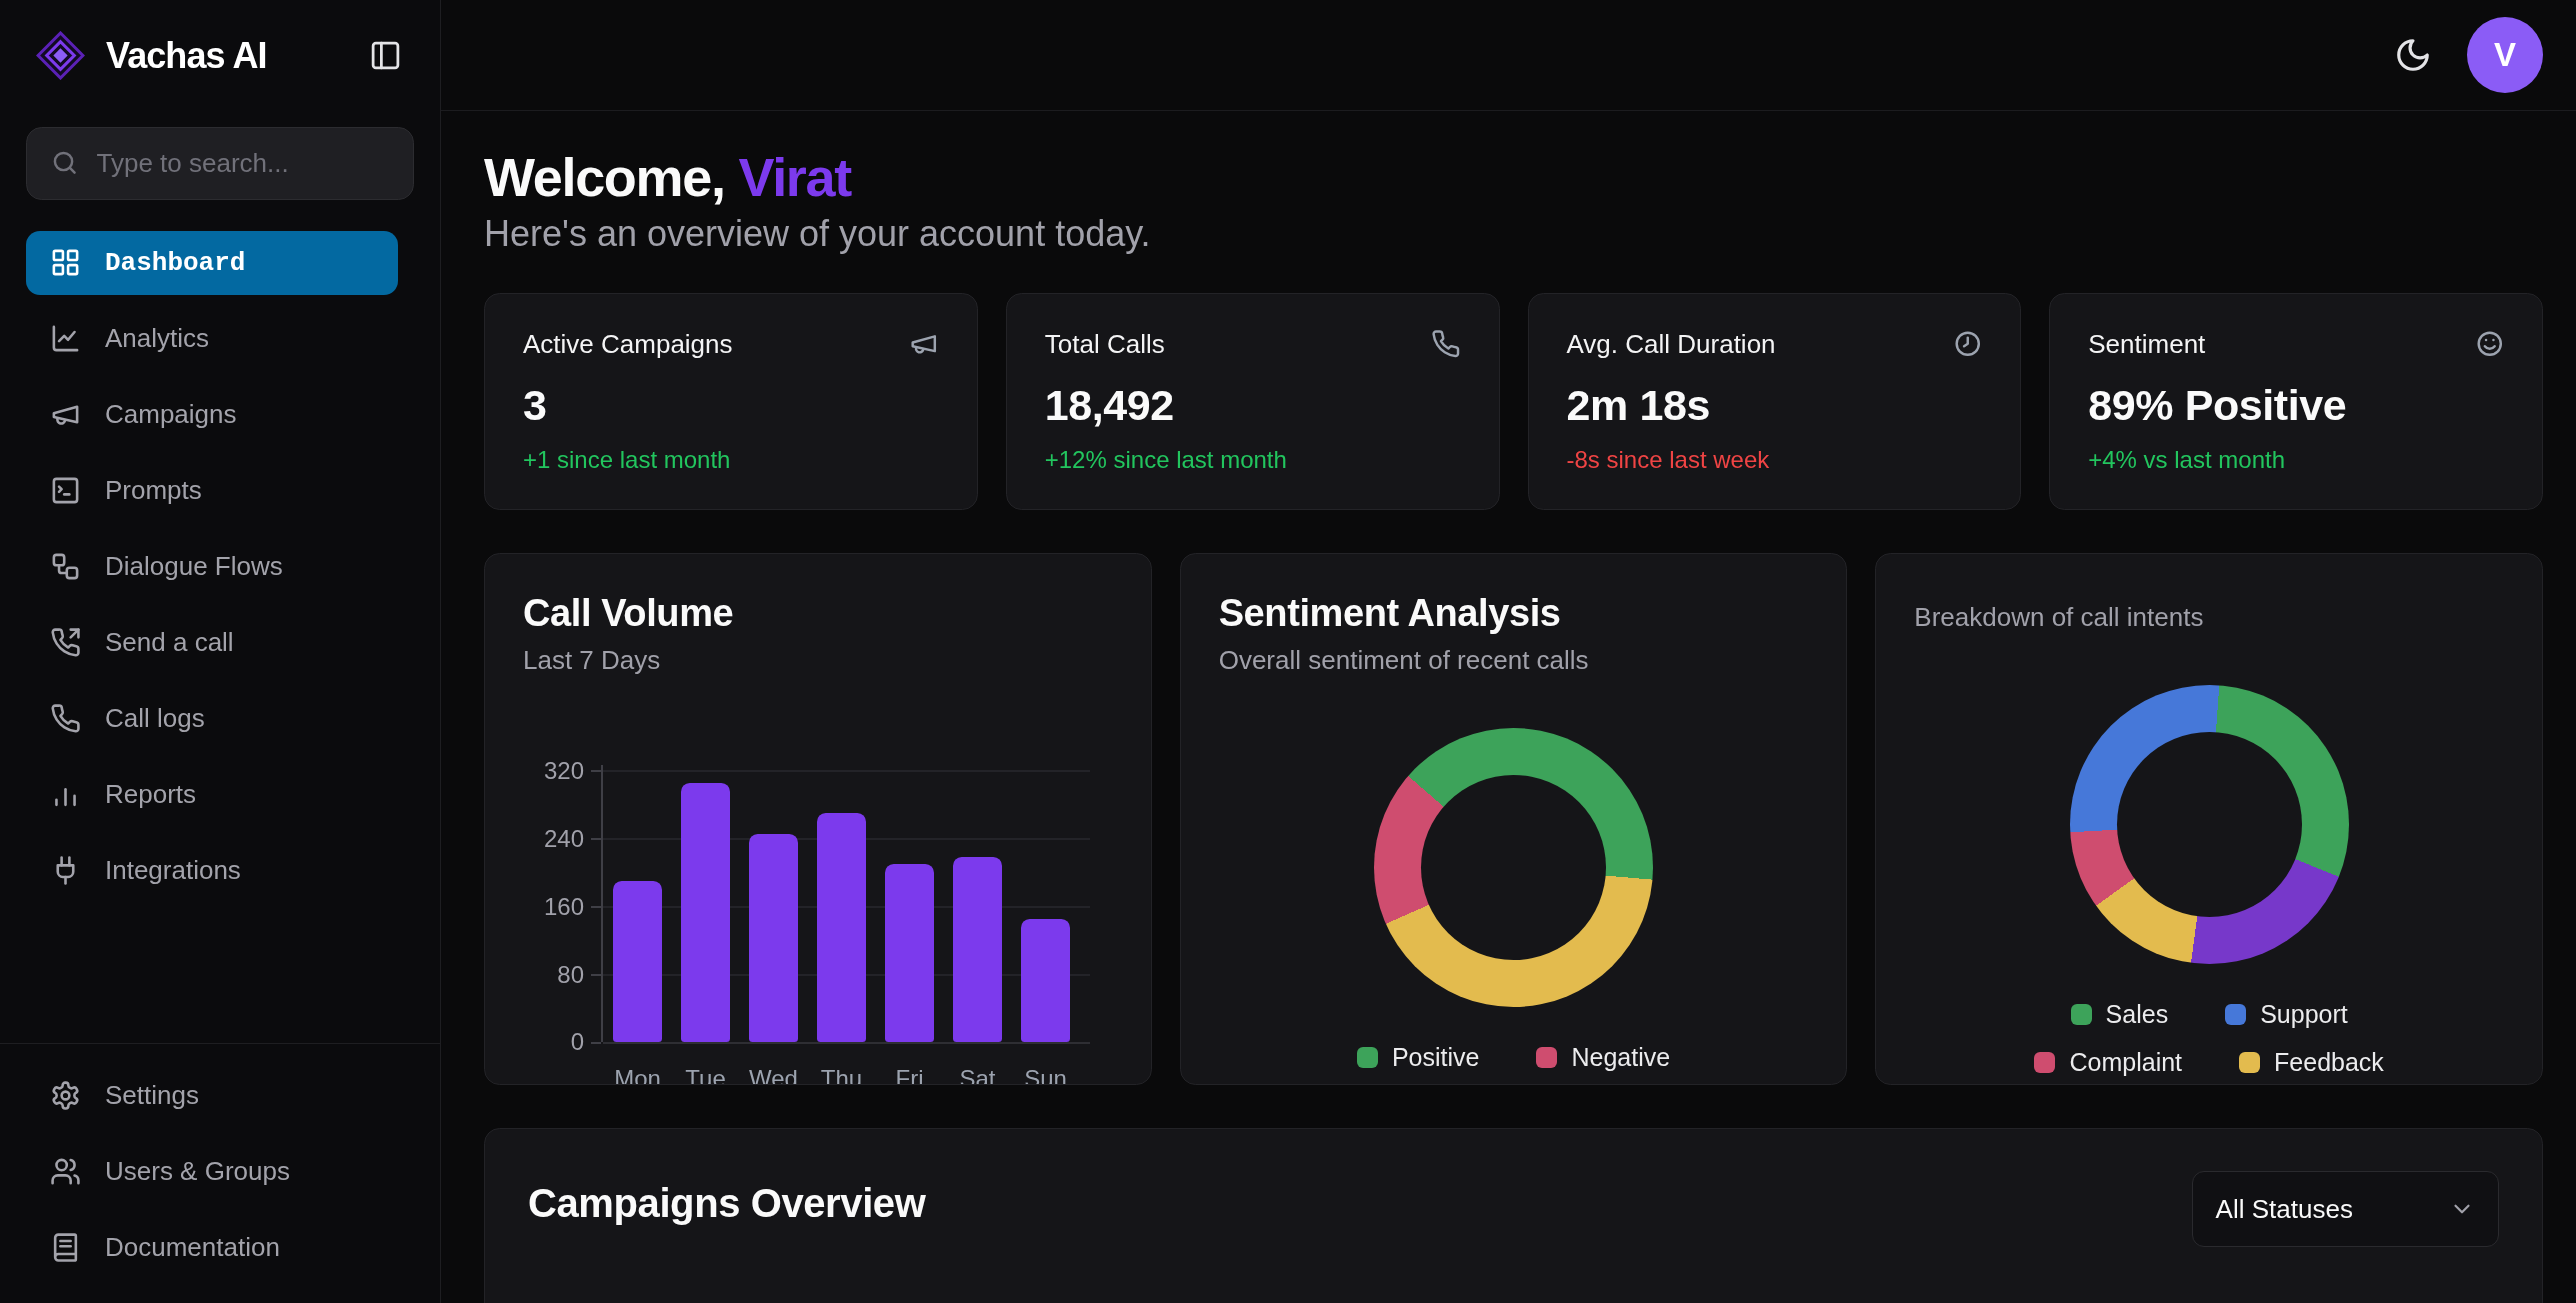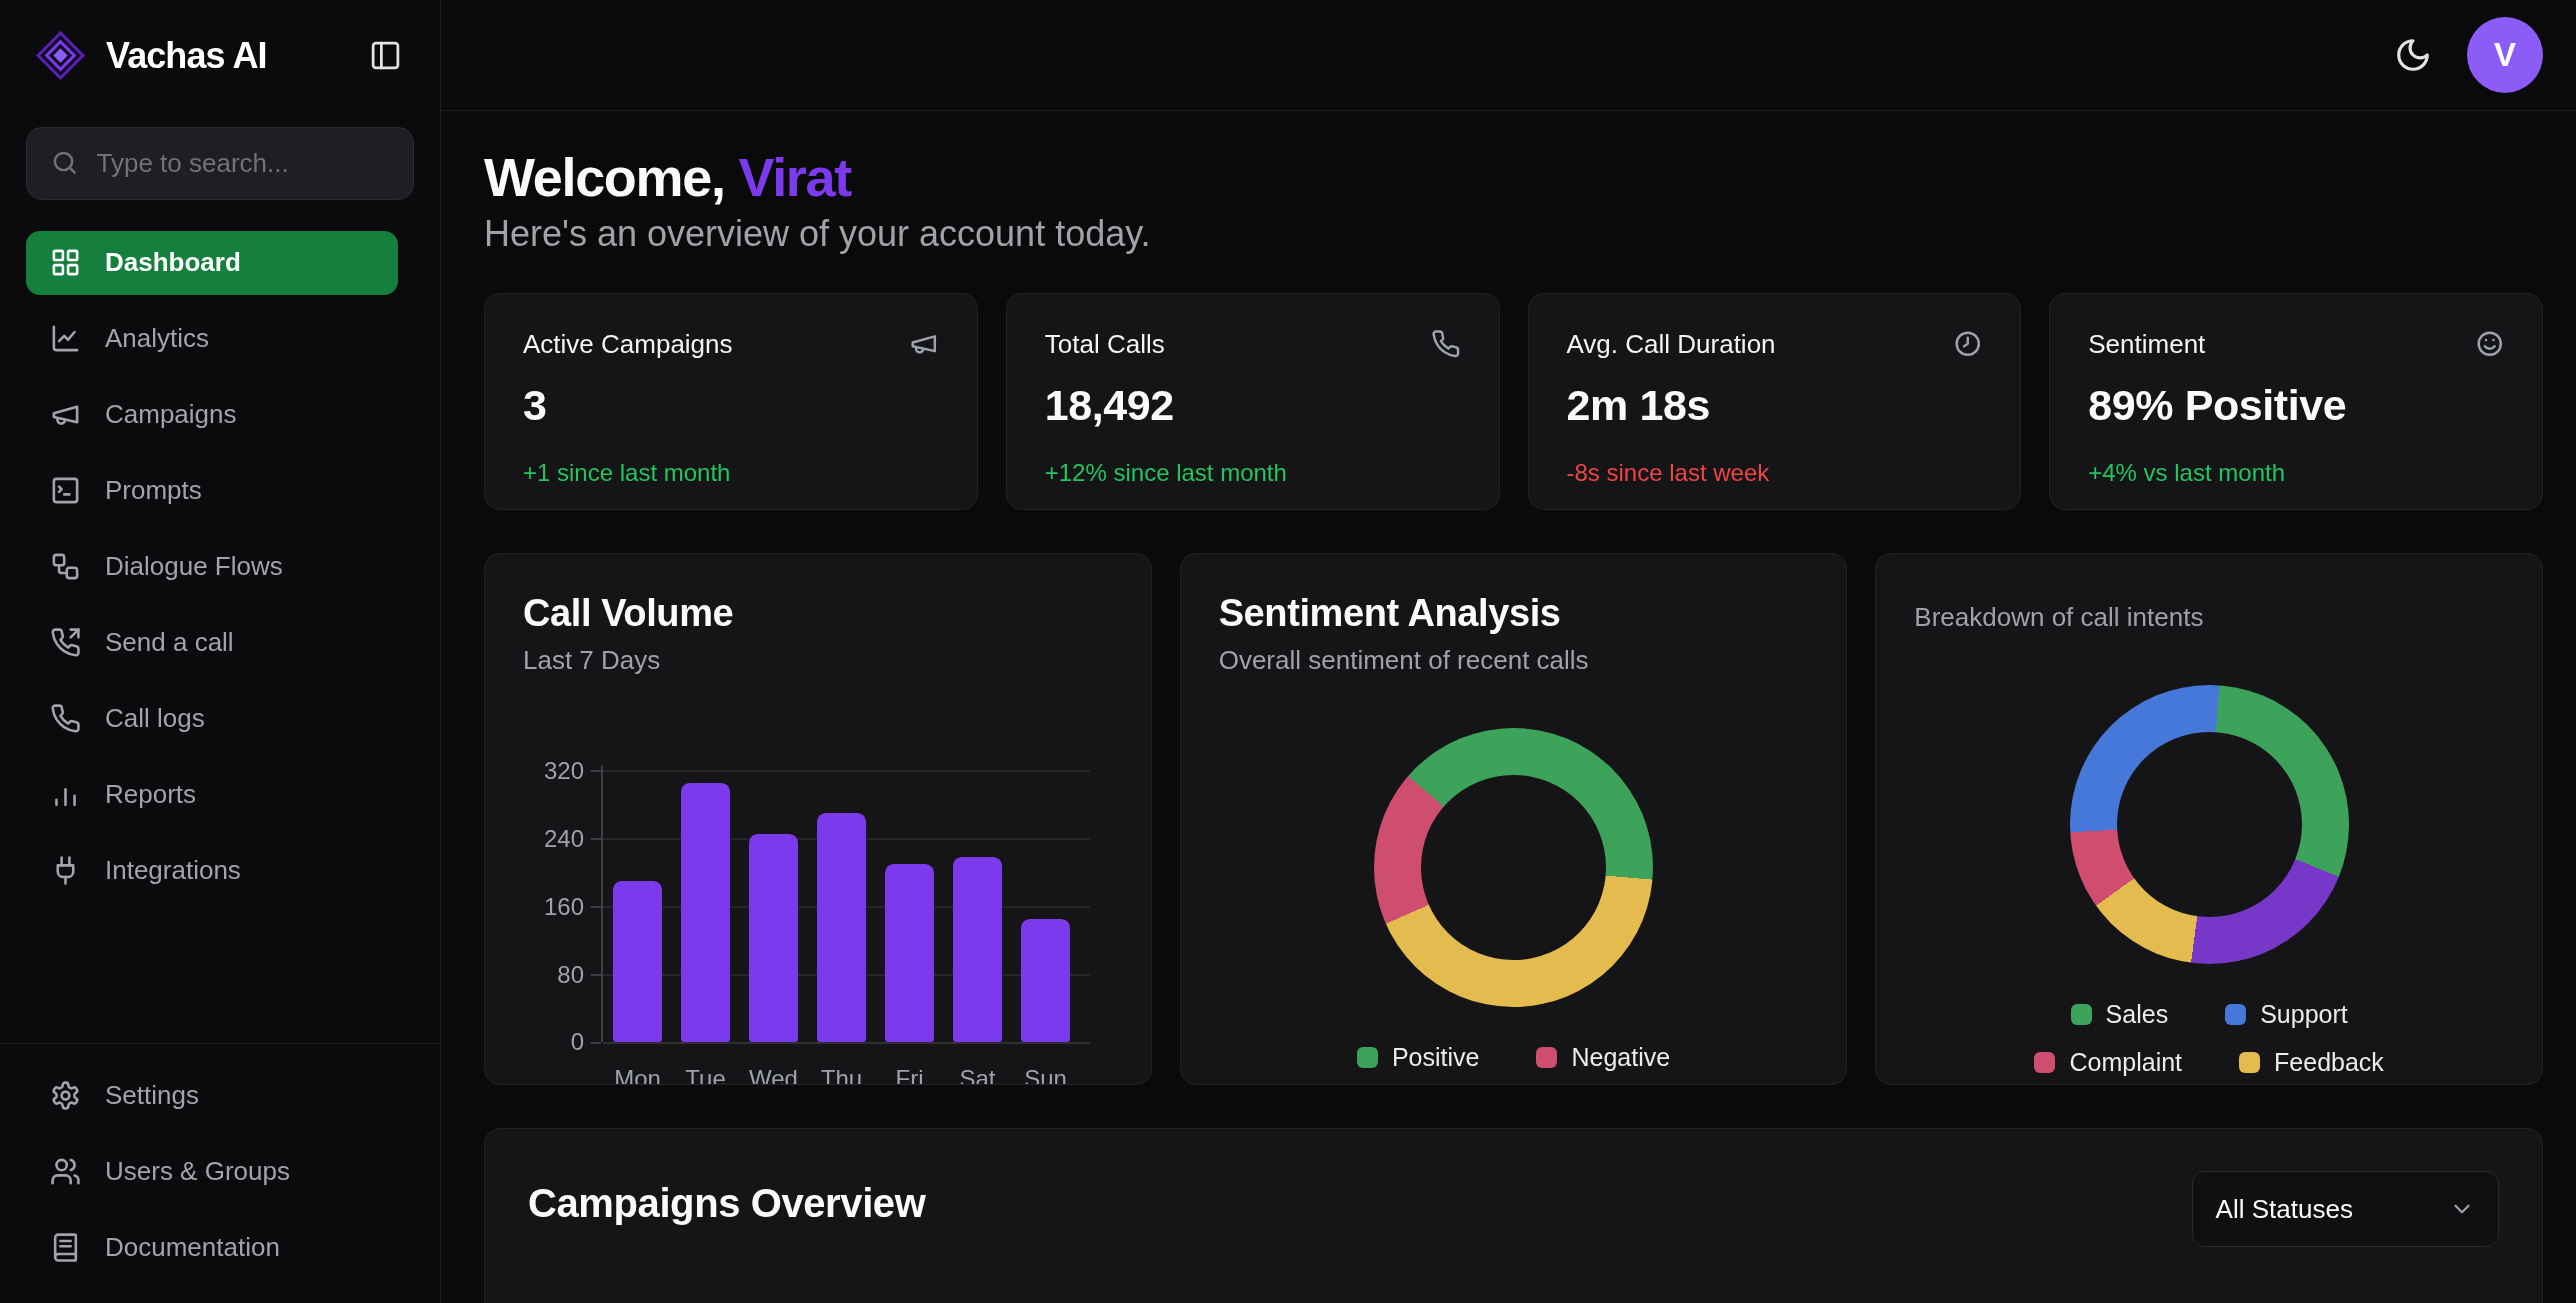--- a/index.html
+++ b/index.html
@@ -34,21 +34,21 @@
     font-family:inherit; font-size:26px; color:#e4e4e7;
   }
   .search-box input::placeholder { color:#71717a; }
 
   .nav { padding:12px 42px 0 26px; flex:1; }
   .nav-item {
     height:64px; margin-bottom:12px; display:flex; align-items:center; gap:24px;
     padding:0 24px; border-radius:14px; color:#a3a3ab; font-size:26px; cursor:pointer;
   }
   .nav-item svg { width:31px; height:31px; flex:none; }
-  .nav-item.active { background:#15803d; color:#ffffff; font-weight:600; }
+  .nav-item.active { background:#0369a1; color:#ffffff; font-weight:600;font-family:Liberation Mono, monospace; }
   .sidebar-footer { border-top:1.7px solid #1e1e21; padding:19px 42px 13px 26px; }
 
   
   .main { flex:1; min-width:0; display:flex; flex-direction:column; }
   .topbar {
     height:111px; min-height:111px; border-bottom:1.7px solid #1c1c1f;
     display:flex; align-items:center; justify-content:flex-end; gap:35px; padding:0 33px;
   }
   .icon-btn { background:none; border:0; color:#e4e4e7; cursor:pointer; }
   .icon-btn svg { width:38px; height:38px; }
@@ -64,21 +64,21 @@
   .page-sub { margin-top:5px; font-size:36px; color:#a1a1aa; }
 
   .stats-grid { display:grid; grid-template-columns:repeat(4,1fr); gap:28px; margin-top:38px; }
   .card {
     background:#151518; border:1.7px solid #232327; border-radius:15.6px;
   }
   .stat-card { height:217px; padding:35px 38px; }
   .stat-head { display:flex; justify-content:space-between; font-size:26px; font-weight:500; color:#f4f4f5; }
   .stat-head svg { width:29.5px; height:29.5px; color:#9ca3af; flex:none; }
   .stat-value { margin-top:21px; font-size:43px; font-weight:700; letter-spacing:-0.4px; }
-  .stat-delta { margin-top:29px; font-size:24px; }
+  .stat-delta { margin-top:16px; font-size:24px; }
   .trend-up { color:#22c55e; }
   .trend-down { color:#ef4444; }
 
   .charts-grid { display:grid; grid-template-columns:repeat(3,1fr); gap:28px; margin-top:43px; }
   .chart-card { height:532px; padding:38px; overflow:hidden; }
   .chart-title { font-size:38px; font-weight:700; letter-spacing:-0.4px; }
   .chart-sub { margin-top:10.4px; font-size:26px; color:#a1a1aa; }
 
   
   .bar-area { margin-top:54px; }

